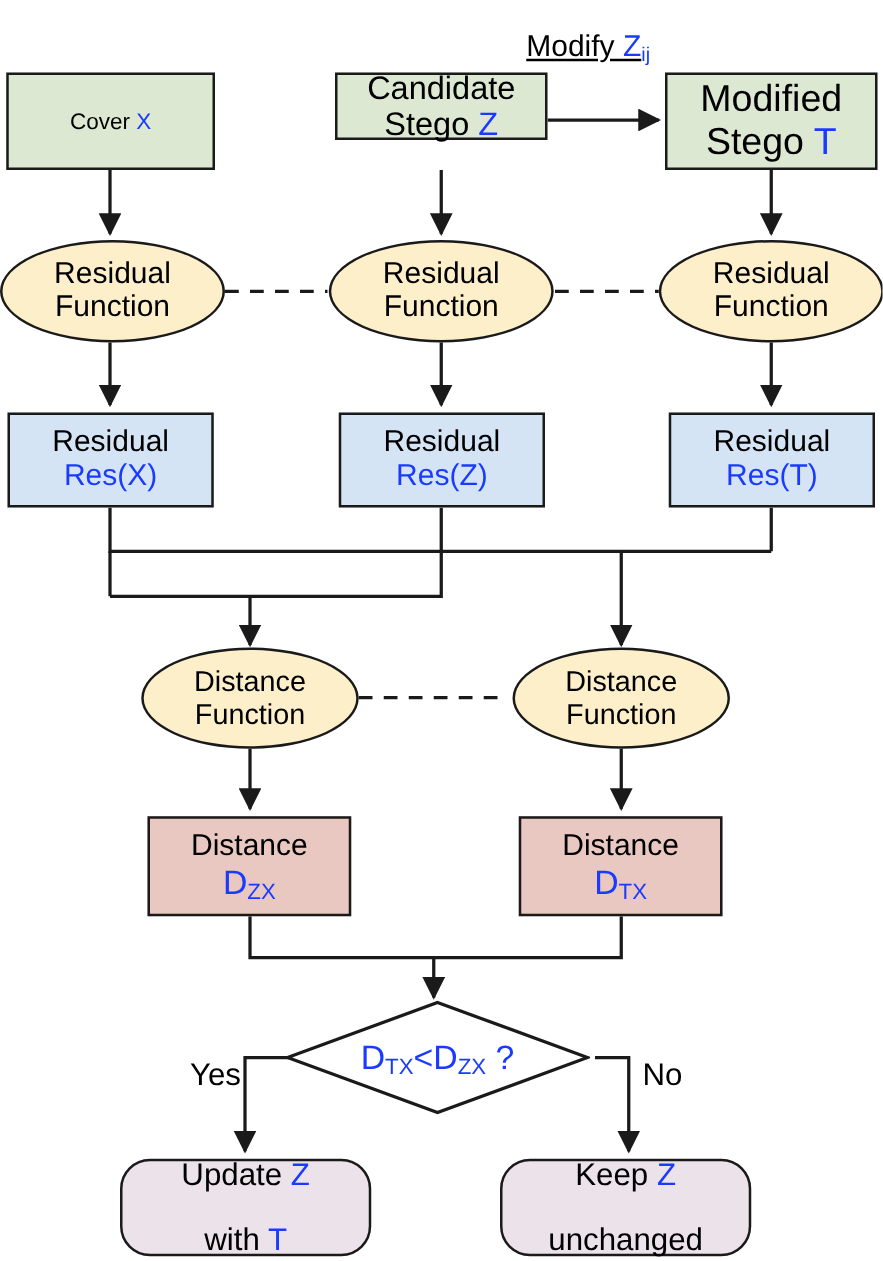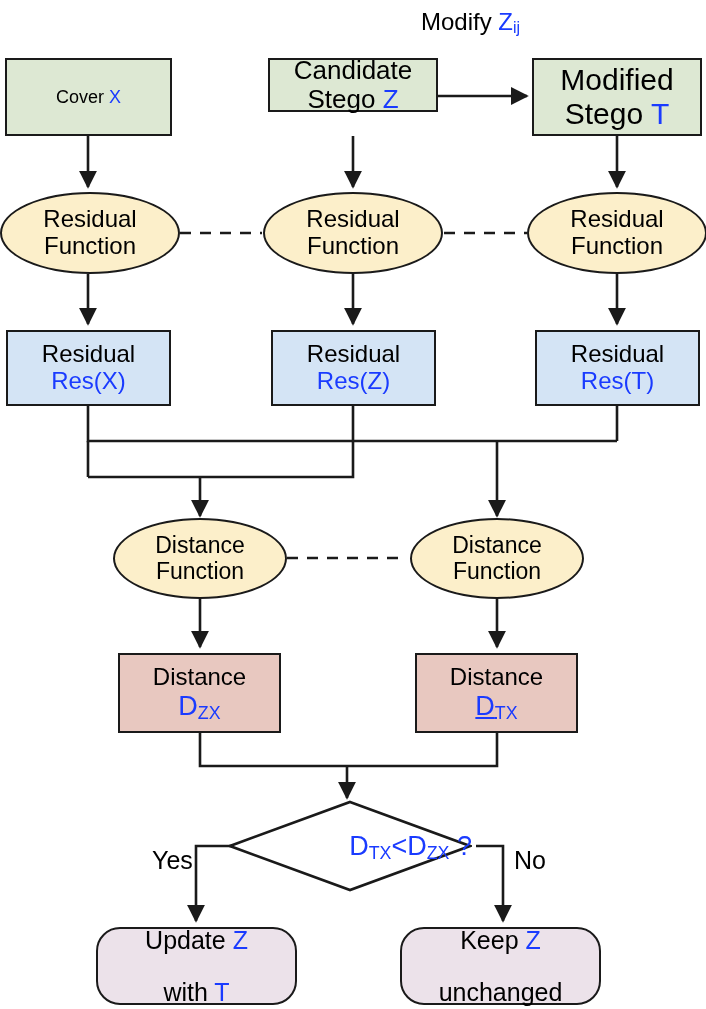--- a/index.html
+++ b/index.html
@@ -135,21 +135,21 @@
     </span>
   </div>
 
   <div class="node rect green" style="left:532px; top:58px; width:170px; height:78px; font-size:30px;">
     <span class="line">Modified</span>
     <span class="line">
       <span>Stego </span><span class="accent">T</span>
     </span>
   </div>
 
-  <div class="free-label" style="left:421px; top:8px; font-size:24px;">
+  <div class="free-label" style="left:421px; top:24px; font-size:24px;text-decoration:underline;">
     <span>Modify </span><span class="accent"><span>Z</span><sub>ij</sub></span>
   </div>
 
   <div class="node ellipse yellow" style="left:0px; top:192px; width:180px; height:82px; font-size:24px;">
     <span class="line">Residual</span>
     <span class="line">Function</span>
   </div>
 
   <div class="node ellipse yellow" style="left:263px; top:192px; width:180px; height:82px; font-size:24px;">
     <span class="line">Residual</span>
@@ -188,26 +188,26 @@
 
   <div class="node rect pink" style="left:118px; top:653px; width:163px; height:80px; font-size:24px;">
     <span class="line">Distance</span>
     <span class="line accent" style="font-size:27px;">
       <span>D</span><sub>ZX</sub>
     </span>
   </div>
 
   <div class="node rect pink" style="left:415px; top:653px; width:163px; height:80px; font-size:24px;">
     <span class="line">Distance</span>
-    <span class="line accent" style="font-size:27px;text-decoration:underline;">
+    <span class="line accent" style="font-size:27px;">
       <span>D</span><sub>TX</sub>
     </span>
   </div>
 
-  <div class="diamond-wrap" style="left:228px; top:800px; width:244px; height:92px;justify-content:flex-end;">
+  <div class="diamond-wrap" style="left:228px; top:800px; width:244px; height:92px;">
     <svg width="244" height="92" viewBox="0 0 244 92" style="position:absolute; left:0; top:0;">
       <polygon points="122,2 242,46 122,90 2,46" fill="#ffffff" stroke="#1a1a1a" stroke-width="2.6"></polygon>
     </svg>
     <span class="dm-label" style="font-size:27px;">
       <span>D</span><sub>TX</sub><span>&lt;</span><span>D</span><sub>ZX</sub><span> ?</span>
     </span>
   </div>
 
   <div class="free-label" style="left:152px; top:846px; font-size:25px;">Yes</div>
 

